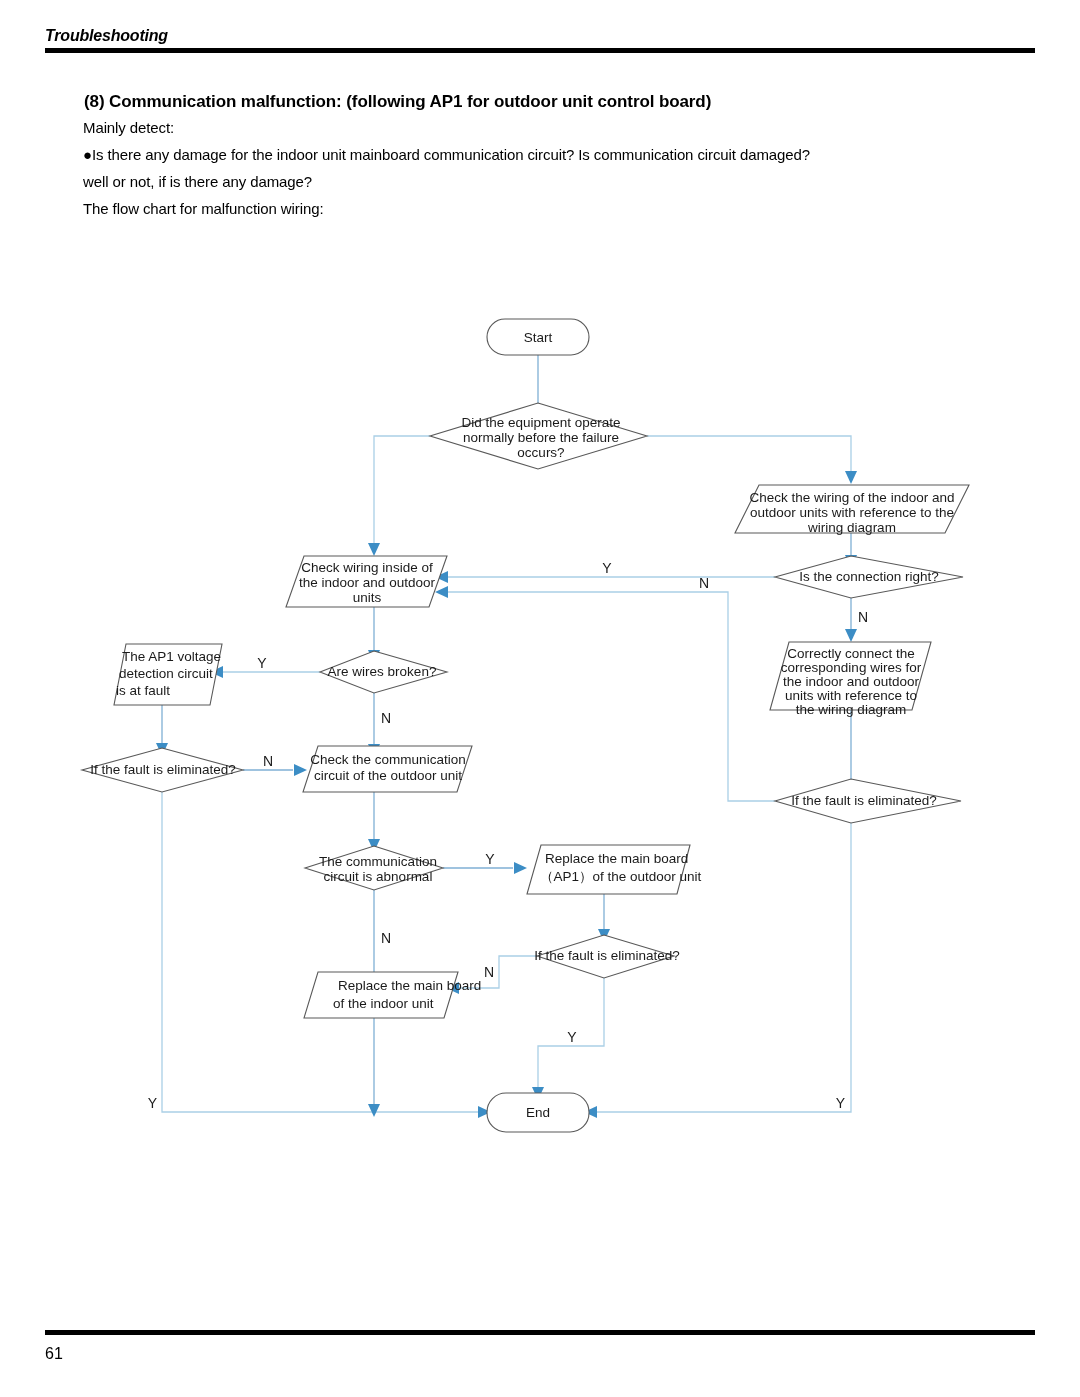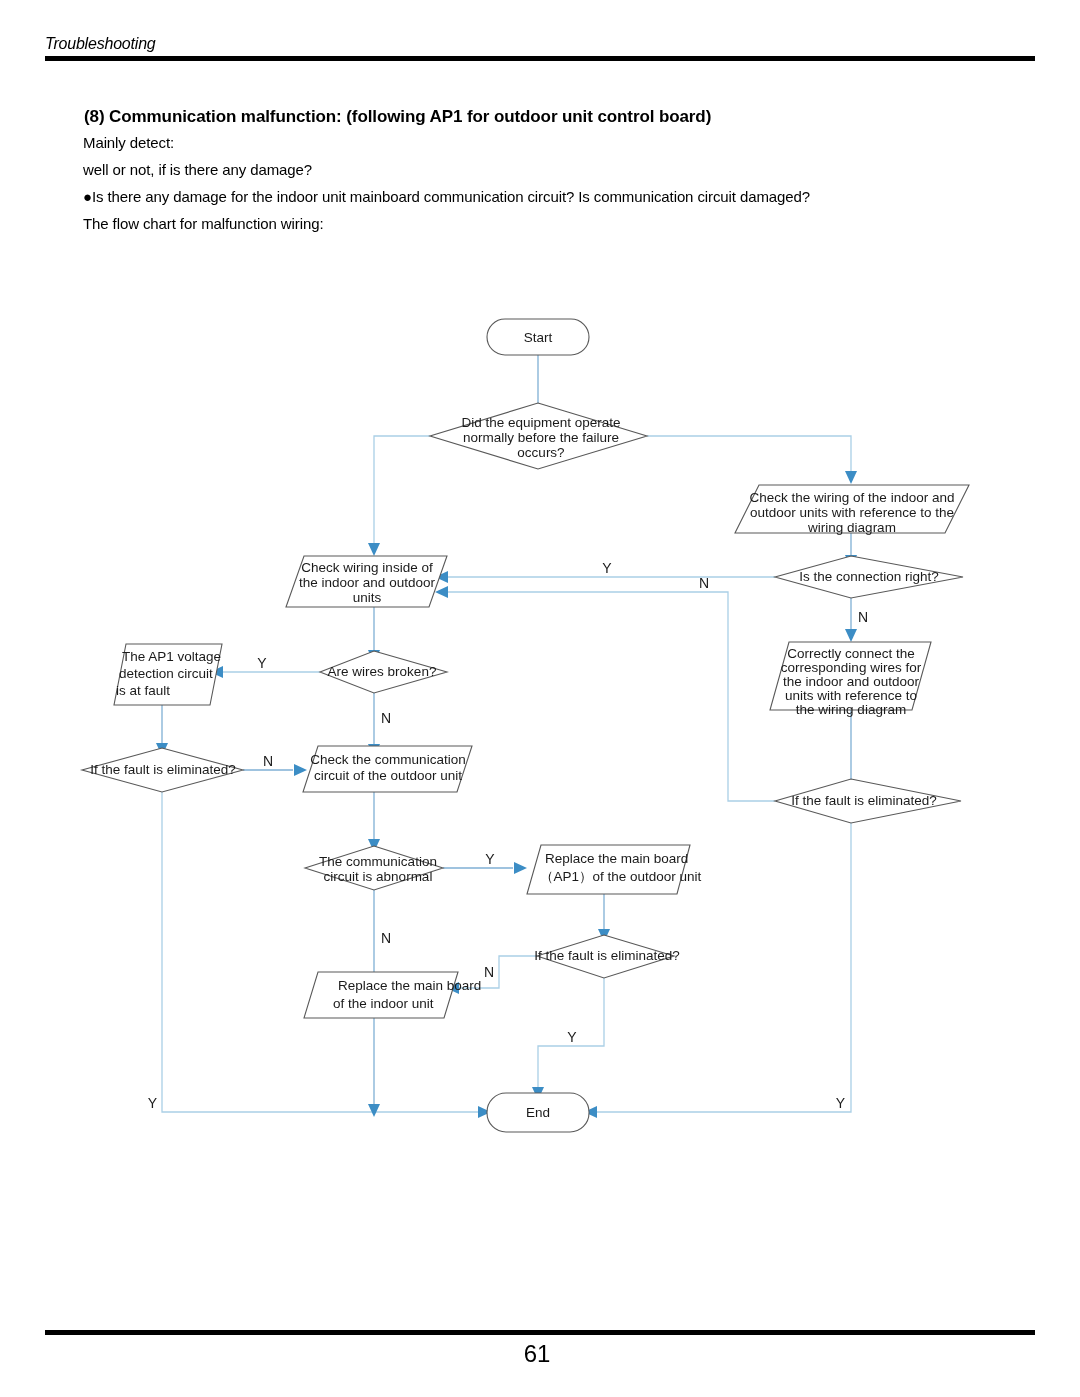--- a/index.html
+++ b/index.html
@@ -19,37 +19,36 @@
   
   #page-header {
     position: absolute;
     left: 45px;
     top: 26px;
     width: 990px;
   }
   #header-title {
     font-size: 16px;
     font-style: italic;
-    font-weight: normal;
+    font-weight: bold;
     letter-spacing: -0.2px;
     line-height: 20px;
-    margin-top: 8px;
   }
   #header-rule {
     margin-top: 2px;
     height: 4px;
     background: #000;
     border-top: 1px solid #000;
   }
 
   
   #intro {
     position: absolute;
     left: 83px;
-    top: 105px;
+    top: 90px;
     width: 950px;
   }
   #intro-heading {
     font-size: 17px;
     font-weight: bold;
     line-height: 24px;
     letter-spacing: -0.1px;
     margin-left: 1px;
   }
   .intro-line {
@@ -102,40 +101,40 @@
     left: 45px;
     top: 1330px;
     width: 990px;
   }
   #footer-rule {
     height: 4px;
     background: #000;
     border-bottom: 1px solid #000;
   }
   #page-number {
-    text-align: center;
-    font-size: 24px;
+    text-align: left;
+    font-size: 16px;
     line-height: 30px;
     margin-top: 4px;
     padding-right: 6px;
   }
 </style>
 </head>
 <body>
 
 <div id="page-header">
   <div id="header-title">Troubleshooting</div>
   <div id="header-rule"></div>
 </div>
 
 <div id="intro">
   <div id="intro-heading">(8) Communication malfunction: (following AP1 for outdoor unit control board)</div>
   <div class="intro-line">Mainly detect:</div>
+  <div class="intro-line">●Is there any damage for the indoor unit mainboard communication circuit? Is communication circuit damaged?</div>
   <div class="intro-line">well or not, if is there any damage?</div>
-  <div class="intro-line">●Is there any damage for the indoor unit mainboard communication circuit? Is communication circuit damaged?</div>
   <div class="intro-line">The flow chart for malfunction wiring:</div>
 </div>
 
 <div id="flowchart">
 <svg width="1080" height="900" viewBox="0 0 1080 900" xmlns="http://www.w3.org/2000/svg">
 
   <g>
 
     <path class="conn" d="M538,74 L538,127"></path>
     <polygon class="arrowhead" points="532,126 544,126 538,139"></polygon>

